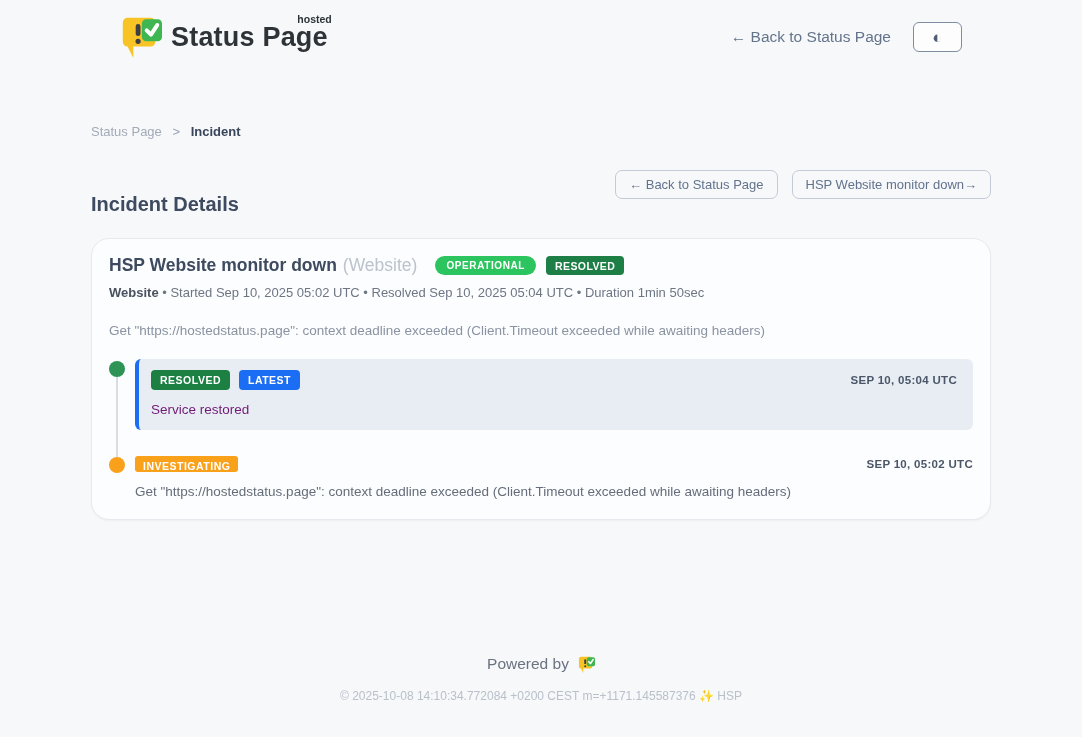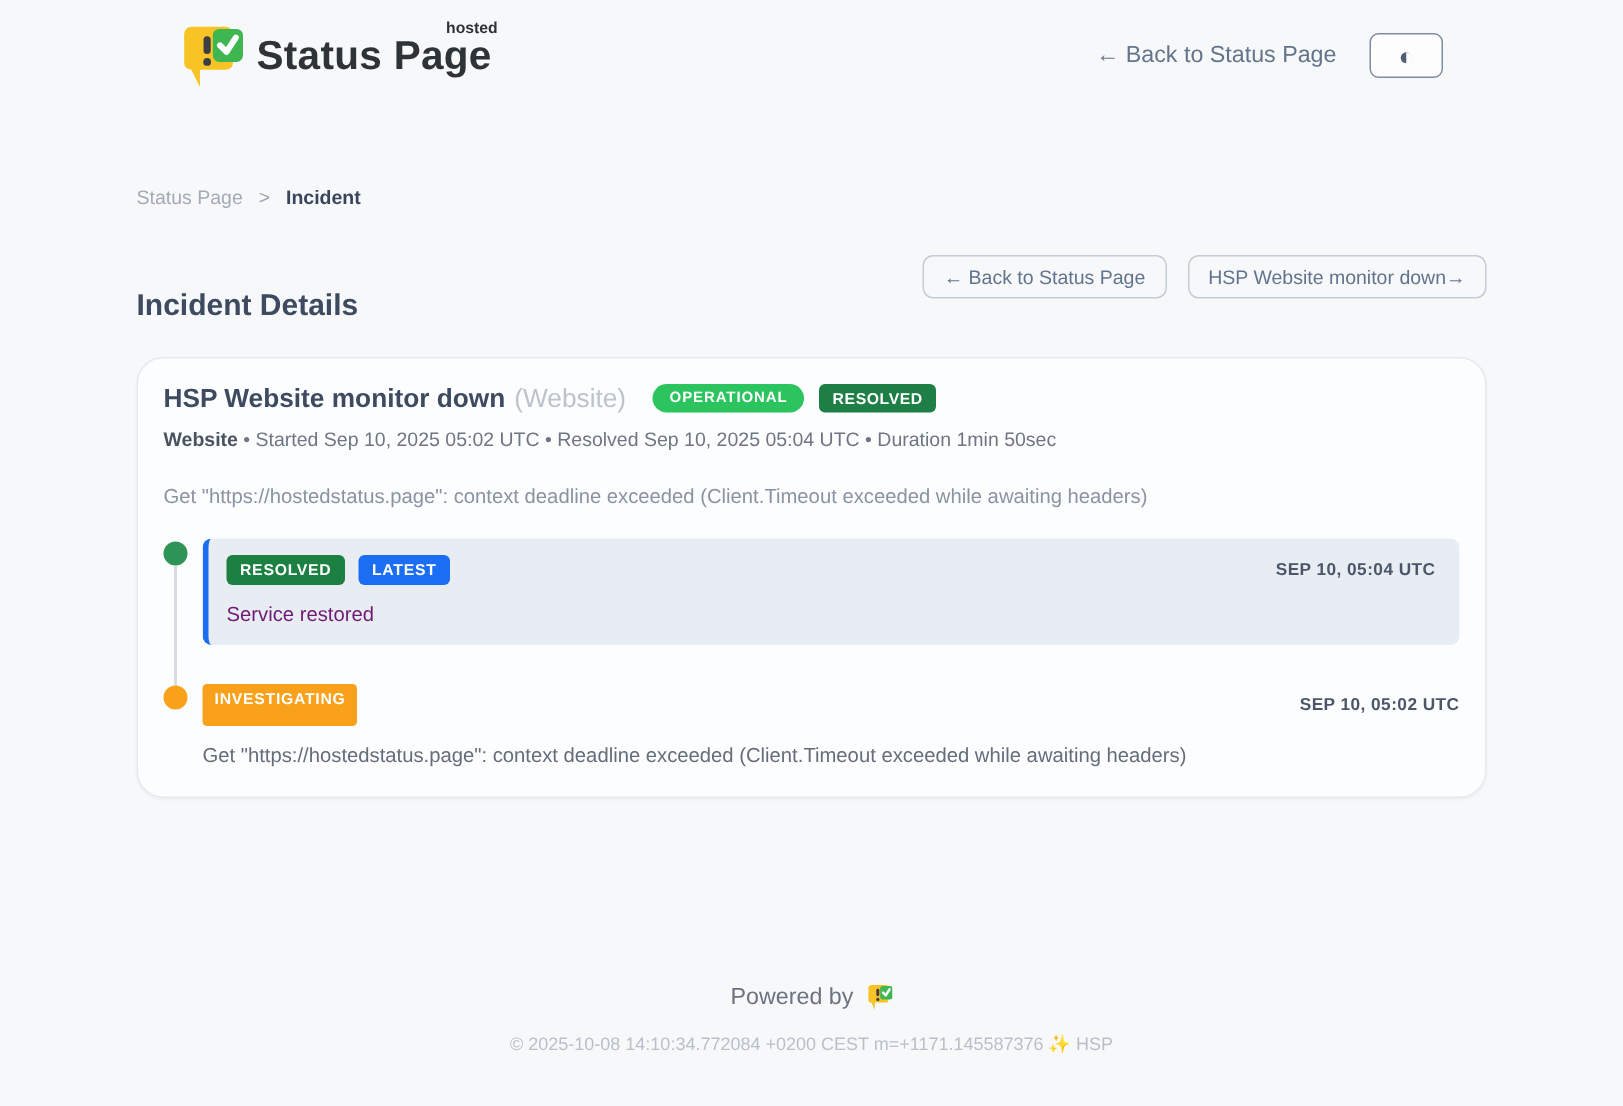--- a/index.html
+++ b/index.html
@@ -93,34 +93,34 @@
   }
   .dot-green { background:#2e9455; }
   .dot-orange { background:#f9a11b; }
   .tl-box {
     flex:1; background:#e8edf4; border-left:4px solid #1b6ef3;
     border-radius:6px; padding:11px 16px 13px 12px;
   }
   .tl-head { display:flex; align-items:center; }
   .badge-resolved { background:#1d8043; font-size:10.5px; letter-spacing:0.5px; padding:5px 9px 4px; border-radius:4px; }
   .badge-latest { background:#1b6ef3; font-size:10.5px; letter-spacing:0.5px; padding:5px 9px 4px; border-radius:4px; margin-left:9px; }
-  .badge-investigating { background:#f9a11b; font-size:10.5px; letter-spacing:0.5px; padding:5px 8px 13px; border-radius:3px; }
+  .badge-investigating { background:#f9a11b; font-size:10.5px; letter-spacing:0.5px; padding:5px 8px 1px; border-radius:3px; }
   .timestamp {
     margin-left:auto; font-size:11.5px; font-weight:700;
     color:#4b5768; letter-spacing:0.3px;
   }
   .tl-msg { margin-top:12px; font-size:13.5px; color:#701a75; }
   .tl-entry.plain { margin-top:25px; }
   .tl-plain-body { flex:1; padding-top:1px; }
   .tl-plain-body .tl-msg { color:#656d7a; margin-top:12px; }
 
   
   .footer { position:absolute; left:0; right:0; top:655px; text-align:center; }
   .powered {
-    display:inline-flex; align-items:center; gap:8px;
+    display:inline-flex; align-items:flex-start; gap:8px;
     font-size:15.5px; color:#6b7280; cursor:pointer;
   }
   .copyright { margin-top:15px; font-size:12px; color:#b9c0ca; }
 
   .logo-svg { display:block; }
 </style>
 </head>
 <body>
 
 <div class="header">

